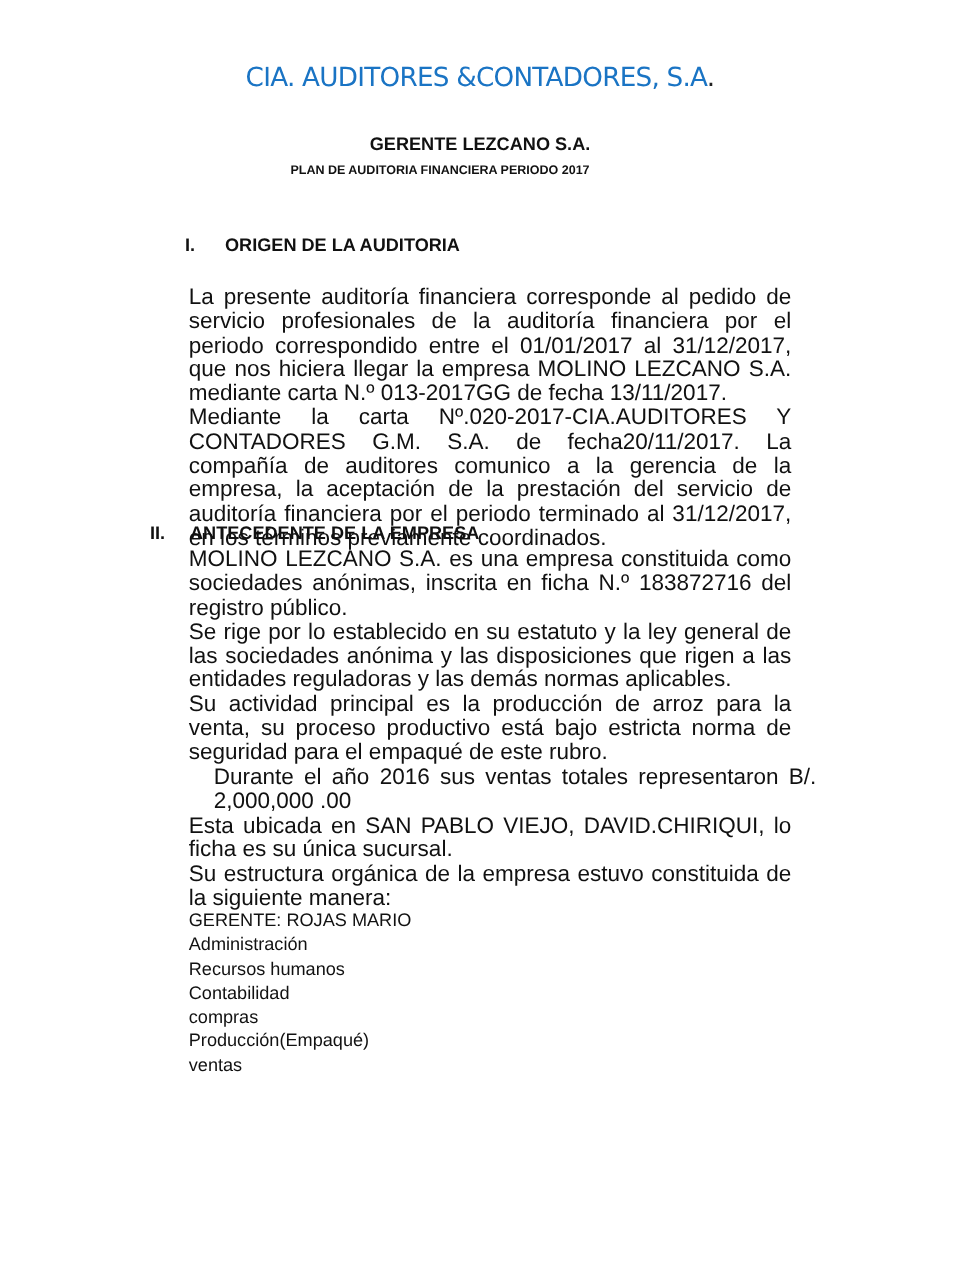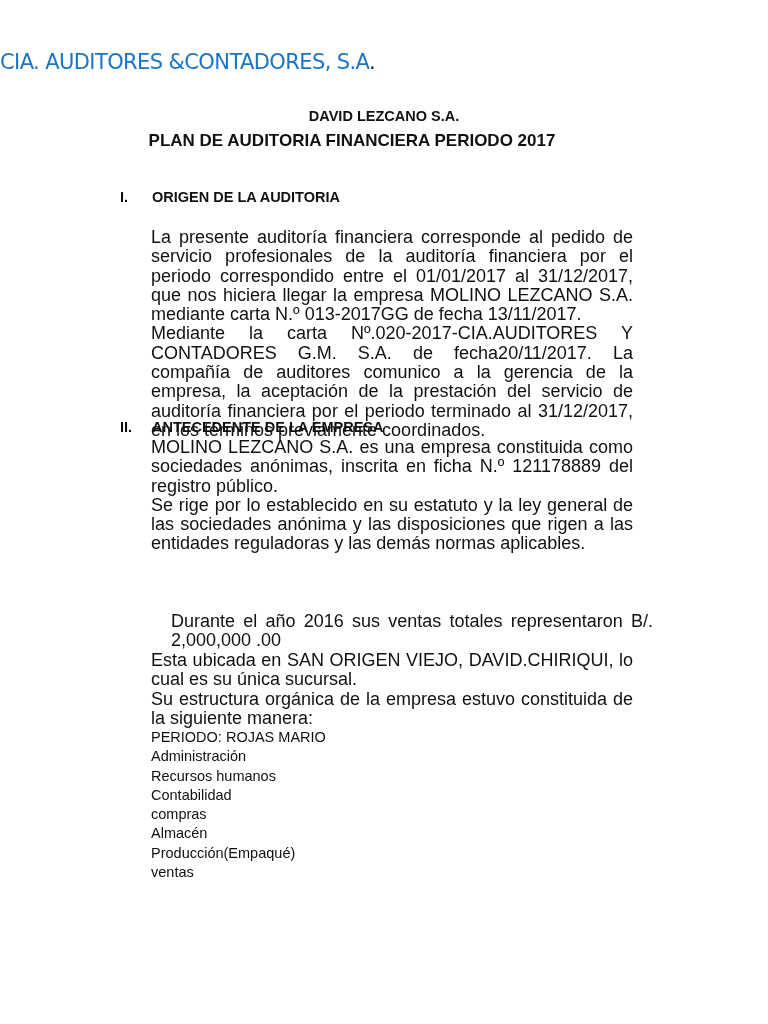--- a/index.html
+++ b/index.html
@@ -1,69 +1,69 @@
 <!DOCTYPE html>
 <html><head>
 <meta charset="utf-8">
 <style>
   html, body { margin: 0; padding: 0; background: #ffffff; }
   body { width: 768px; height: 1024px; position: relative; overflow: hidden;
          font-family: "Liberation Sans", sans-serif; color: #111111; }
-  .company-title { position: absolute; top: 50px; left: 0; width: 768px; text-align: left;
+  .company-title { position: absolute; top: 50px; left: 0; width: 768px; text-align: center;
          font-family: "DejaVu Sans", sans-serif; font-size: 21px; color: #1a74c4;
          letter-spacing: -0.6px; }
   .company-title .dot { color: #222; }
   .client-name { position: absolute; top: 108px; left: 0; width: 768px; text-align: center;
          font-weight: bold; font-size: 14.5px; }
   .plan-title { position: absolute; top: 131px; left: 0; width: 704px; text-align: center;
-         font-weight: bold; font-size: 17px; }
+         font-weight: bold; font-size: 10px; }
   .section-heading { position: absolute; left: 120px; font-weight: bold; font-size: 14.5px; }
   .section-heading .num { display: inline-block; width: 32px; }
   .para { position: absolute; left: 151px; width: 482px; font-size: 18px; line-height: 19.3px;
           text-align: justify; }
   .para p { margin: 0; }
   .org-list { position: absolute; left: 151px; top: 728px; font-size: 14.5px; line-height: 19.3px; }
   .org-list div { margin: 0; }
 </style>
 </head>
 <body>
 
 <div>
   <div class="company-title">
     <span>CIA. AUDITORES &amp;CONTADORES, S.A</span><span class="dot">.</span>
   </div>
-  <div class="client-name">DAVID LEZCANO S.A.</div>
+  <div class="client-name">GERENTE LEZCANO S.A.</div>
   <div class="plan-title">PLAN DE AUDITORIA FINANCIERA PERIODO 2017</div>
 
-  <div class="section-heading" style="top:189px;">
+  <div class="section-heading" style="top:189px;margin-left:28px;">
     <span class="num">I.</span><span>ORIGEN DE LA AUDITORIA</span>
   </div>
   <div class="para" style="top:228px;">
     <p>La presente auditoría financiera corresponde al pedido de servicio profesionales de la auditoría financiera por el periodo correspondido entre el 01/01/2017 al 31/12/2017, que nos hiciera llegar la empresa MOLINO LEZCANO S.A. mediante carta N.º 013-2017GG de fecha 13/11/2017.</p>
     <p>Mediante la carta Nº.020-2017-CIA.AUDITORES Y CONTADORES G.M. S.A. de fecha20/11/2017. La compañía de auditores comunico a la gerencia de la empresa, la aceptación de la prestación del servicio de auditoría financiera por el periodo terminado al 31/12/2017, en los términos previamente coordinados.</p>
   </div>
 
   <div class="section-heading" style="top:419px;">
     <span class="num">II.</span><span>ANTECEDENTE DE LA EMPRESA</span>
   </div>
   <div class="para" style="top:438px;">
-    <p>MOLINO LEZCANO S.A. es una empresa constituida como sociedades anónimas, inscrita en ficha N.º 121178889 del registro público.</p>
+    <p>MOLINO LEZCANO S.A. es una empresa constituida como sociedades anónimas, inscrita en ficha N.º 183872716 del registro público.</p>
     <p>Se rige por lo establecido en su estatuto y la ley general de las sociedades anónima y las disposiciones que rigen a las entidades reguladoras y las demás normas aplicables.</p>
+    <p>Su actividad principal es la producción de arroz para la venta, su proceso productivo está bajo estricta norma de seguridad para el empaqué de este rubro.</p>
   </div>
   <div class="para" style="top:612px;margin-left:20px;">
     <p>Durante el año 2016 sus ventas totales representaron B/. 2,000,000 .00</p>
   </div>
   <div class="para" style="top:651px;">
-    <p>Esta ubicada en SAN ORIGEN VIEJO, DAVID.CHIRIQUI, lo cual es su única sucursal.</p>
+    <p>Esta ubicada en SAN PABLO VIEJO, DAVID.CHIRIQUI, lo ficha es su única sucursal.</p>
     <p>Su estructura orgánica de la empresa estuvo constituida de la siguiente manera:</p>
   </div>
 
   <div class="org-list">
-    <div>PERIODO: ROJAS MARIO</div>
+    <div>GERENTE: ROJAS MARIO</div>
     <div>Administración</div>
     <div>Recursos humanos</div>
     <div>Contabilidad</div>
     <div>compras</div>
-    <div>Almacén</div>
     <div>Producción(Empaqué)</div>
     <div>ventas</div>
   </div>
 </div>
 
 </body></html>

